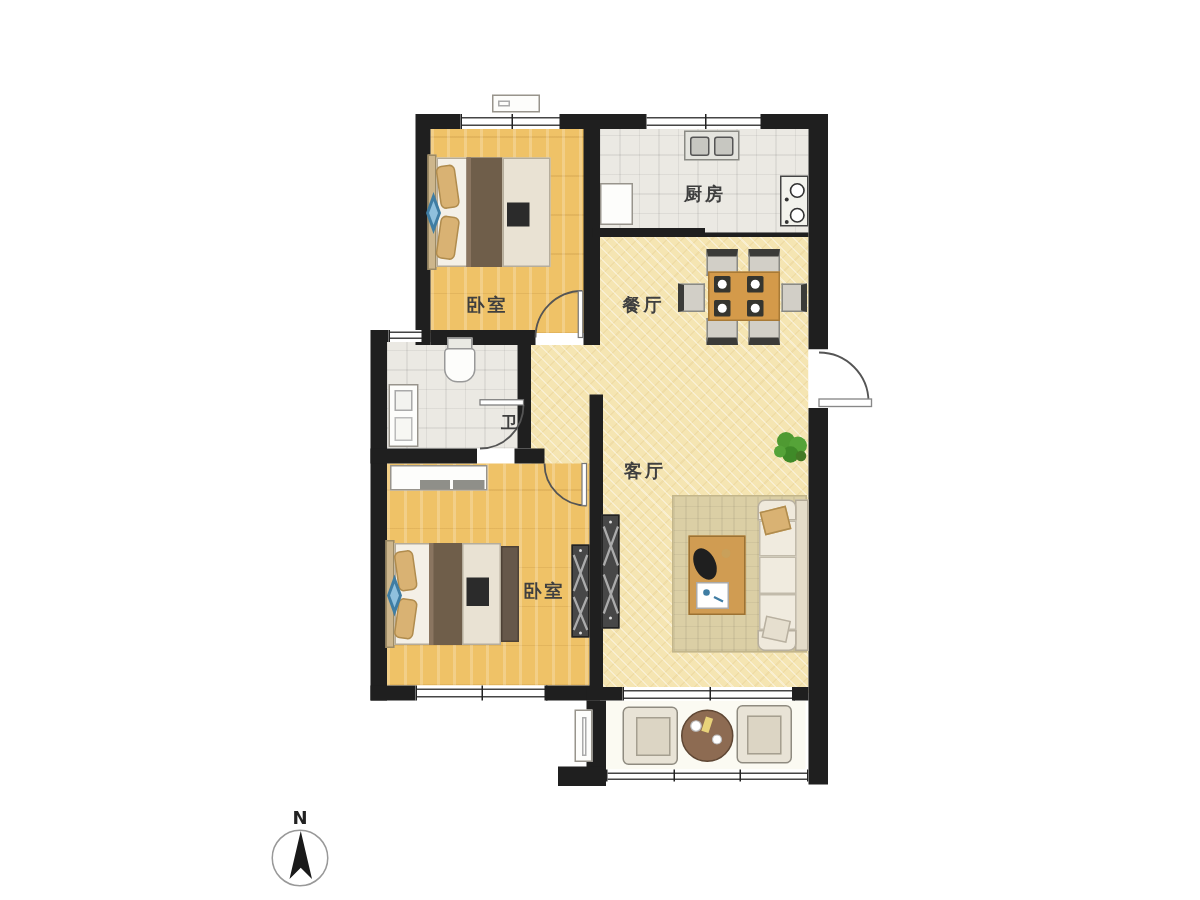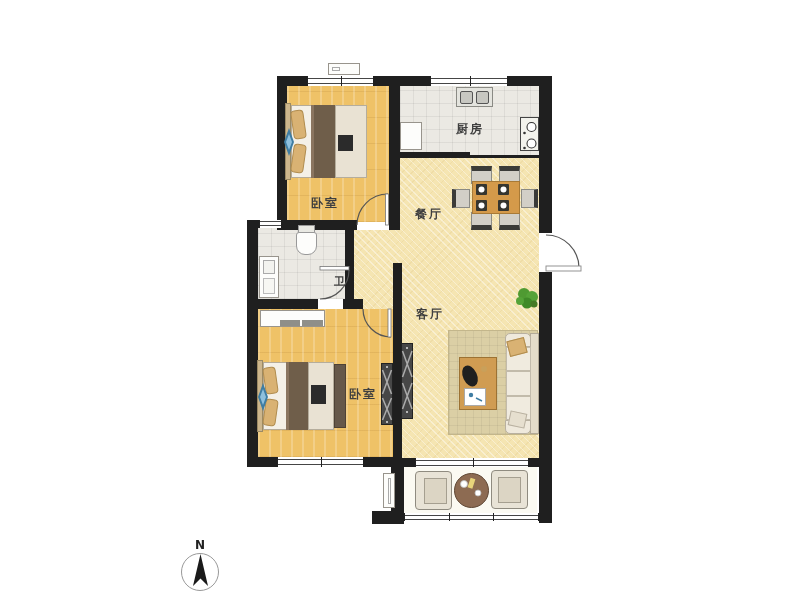--- a/index.html
+++ b/index.html
@@ -247,19 +247,19 @@
     </g>
 
     <g>
       <circle cx="200" cy="572" r="18.5" fill="none" stroke="#999" stroke-width="1"></circle>
       <polygon points="200.5,554 208,586 200.5,578.5 193,586" fill="#1a1a1a"></polygon>
     </g>
   </svg>
 
   <div class="room-label" style="left:311px;top:197px;">卧室</div>
   <div class="room-label" style="left:456px;top:123px;">厨房</div>
-  <div class="room-label" style="left:415px;top:208px;">餐厅</div>
+  <div class="room-label" style="left:415px;top:197px;">餐厅</div>
   <div class="room-label" style="left:334px;top:276px;font-size:11px;letter-spacing:0;">卫</div>
   <div class="room-label" style="left:416px;top:308px;">客厅</div>
   <div class="room-label" style="left:349px;top:388px;">卧室</div>
   <div class="room-label" style="left:195px;top:539px;font-size:12px;color:#222;letter-spacing:0;">N</div>
 
 </div>
 
 </body></html>

